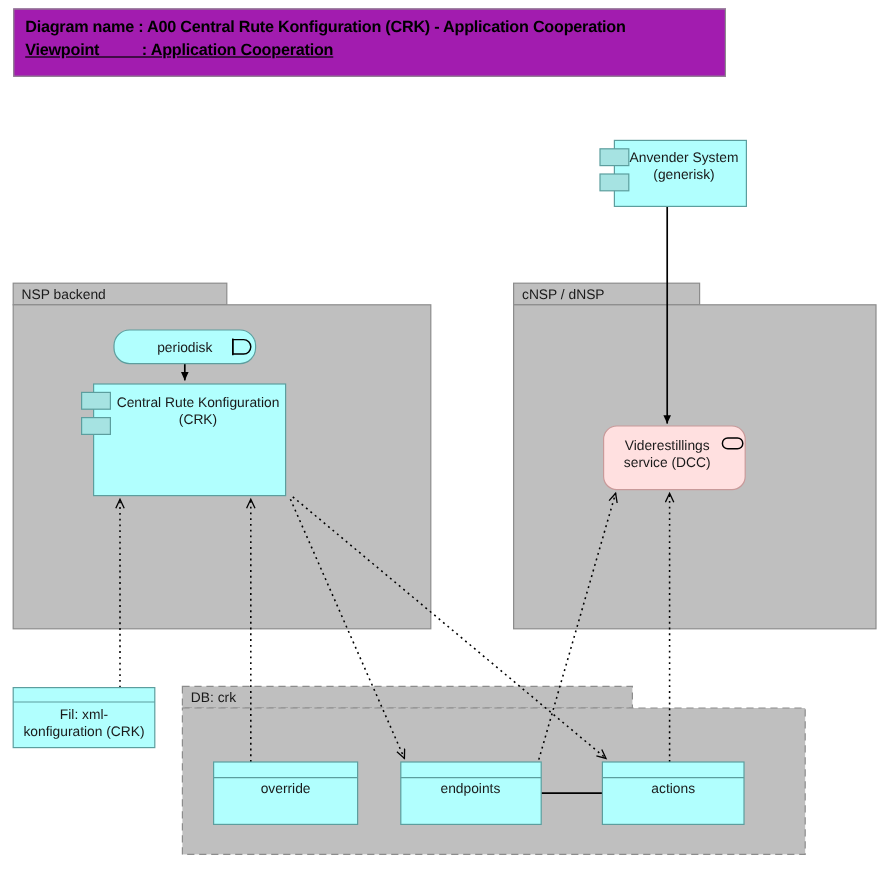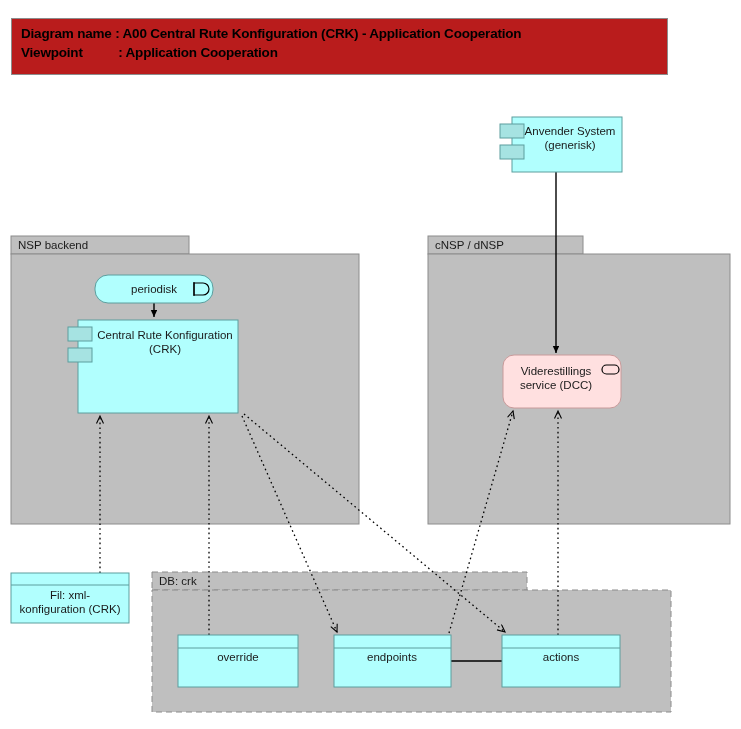--- a/index.html
+++ b/index.html
@@ -1,24 +1,24 @@
 <!DOCTYPE html>
 <html><head>
 <meta charset="utf-8">
 <style>
   html,body{margin:0;padding:0;background:#ffffff;}
   body{width:741px;height:729px;position:relative;overflow:hidden;
        font-family:"Liberation Sans",sans-serif;}
   #diagram{position:absolute;left:0;top:0;width:741px;height:729px;}
-  .hdr-box{position:absolute;left:11px;top:18px;width:657px;height:57px;
-           background:#b91c1c;border:1px solid #8c8c8c;box-sizing:border-box;}
+  .hdr-box{position:absolute;left:11px;top:7px;width:594px;height:57px;
+           background:#a21caf;border:1px solid #8c8c8c;box-sizing:border-box;}
   .hdr-line{position:absolute;left:9px;font-weight:bold;font-size:13.5px;
             color:#000;white-space:pre;letter-spacing:-0.2px;}
   .hdr-l1{top:7px;}
-  .hdr-l2{top:26px;}
+  .hdr-l2{top:26px;text-decoration:underline;}
   svg text{font-family:"Liberation Sans",sans-serif;fill:#1a1a1a;}
 </style>
 </head>
 <body>
 
 <div class="hdr-box">
   <div class="hdr-line hdr-l1">Diagram name : A00 Central Rute Konfiguration (CRK) - Application Cooperation</div>
   <div class="hdr-line hdr-l2">Viewpoint          : Application Cooperation</div>
 </div>
 

